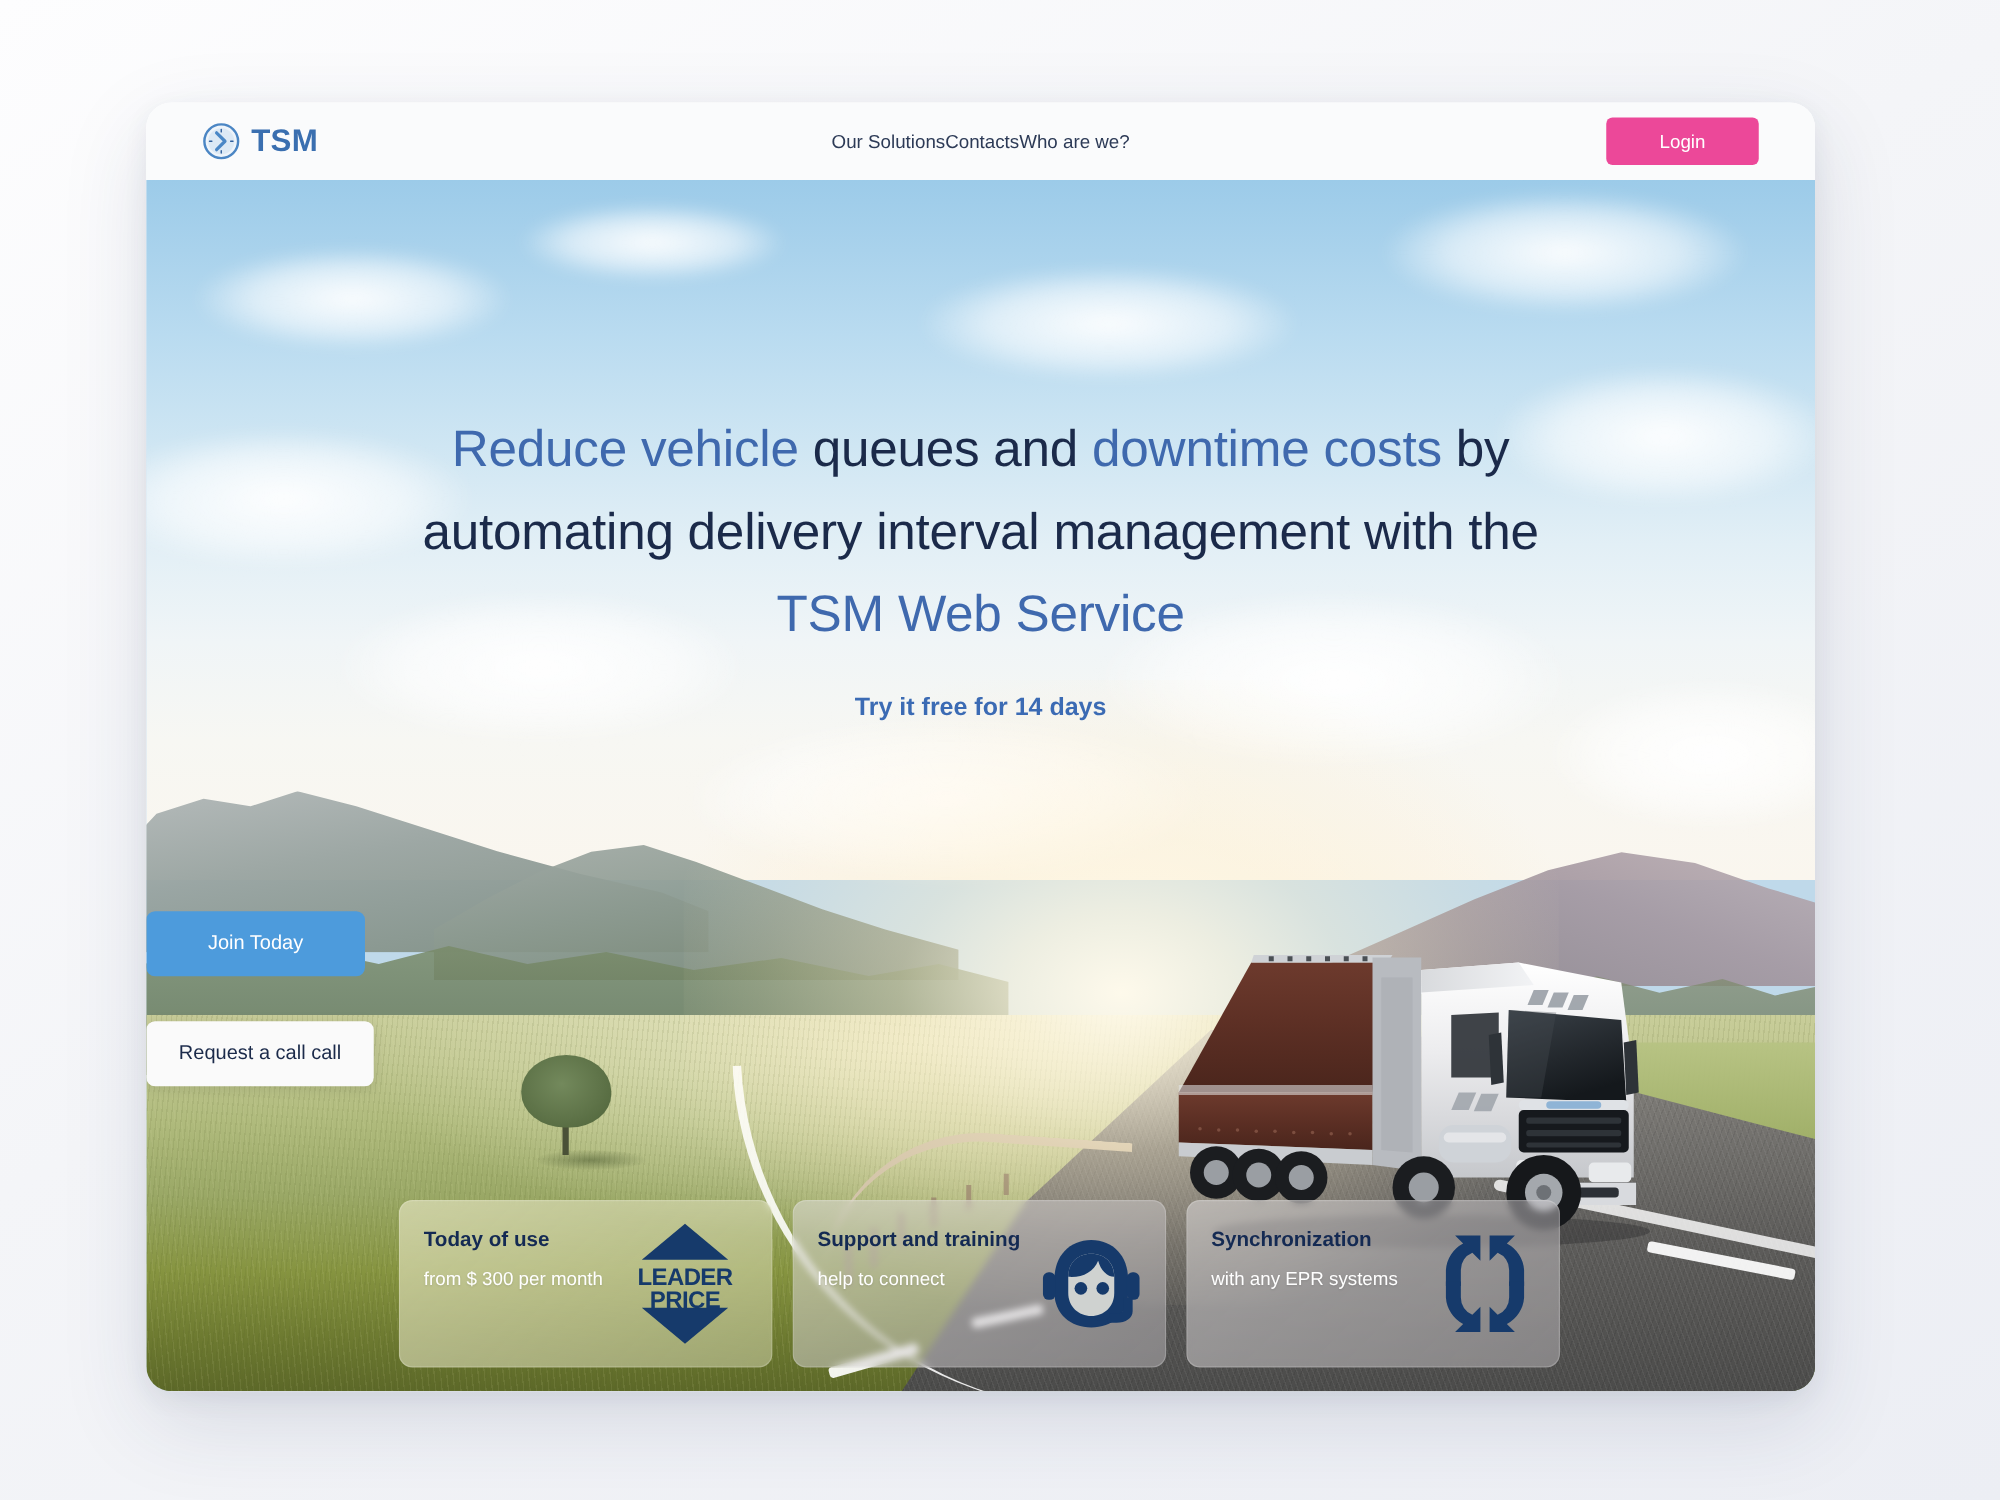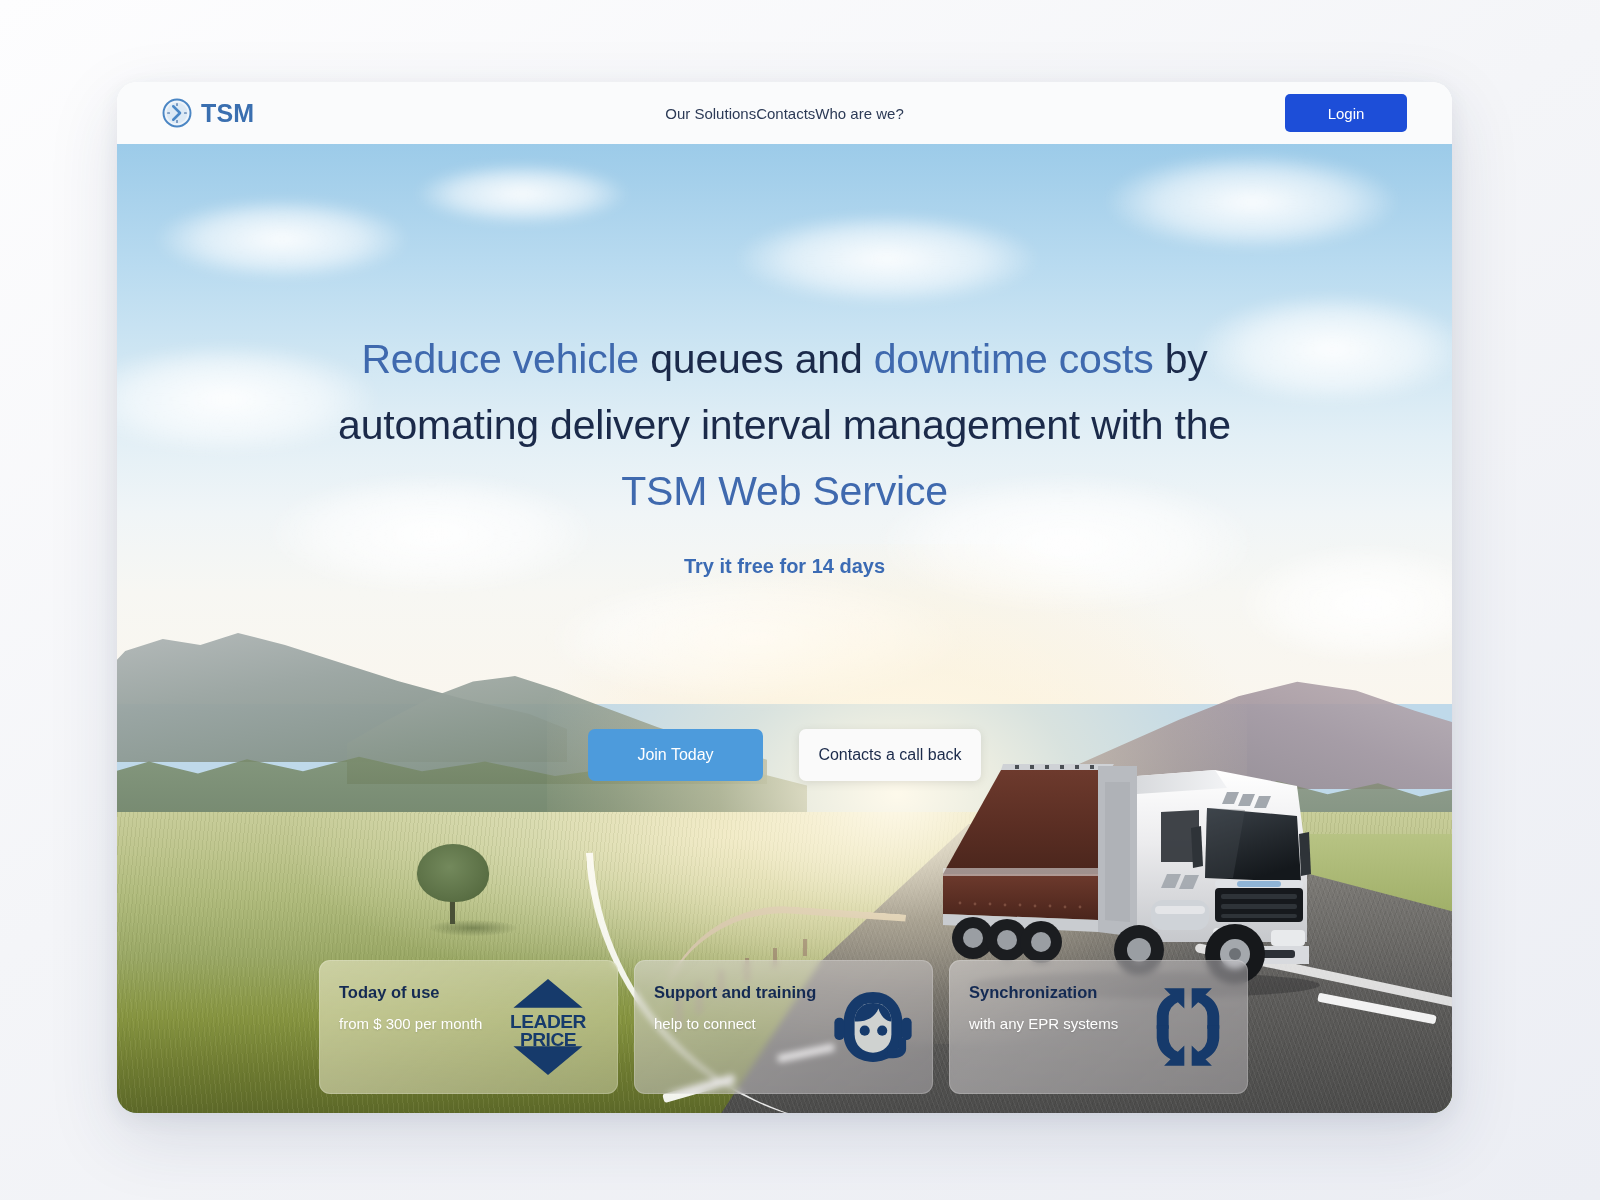--- a/index.html
+++ b/index.html
@@ -71,21 +71,21 @@
     white-space: nowrap;
   }
 
   .login-btn {
     position: absolute;
     right: 45px;
     width: 122px;
     height: 38px;
     border: none;
     border-radius: 5px;
-    background: #1d4ed8;
+    background: #ec4899;
     color: #ffffff;
     font-size: 15px;
     font-family: "Liberation Sans", sans-serif;
     cursor: pointer;
   }
 
   
   .hero {
     position: absolute;
     left: 0;
@@ -331,20 +331,21 @@
 
   .cta-row {
     position: absolute;
     left: 0; right: 0;
     top: 585px;
     display: flex;
     justify-content: center;
     align-items: flex-start;
     gap: 36px;
     z-index: 30;
+    flex-direction: column;
   }
   .btn-join {
     width: 175px; height: 52px;
     border: none; border-radius: 7px;
     background: #4d9bdc;
     color: #fff;
     font-size: 16px;
     font-family: "Liberation Sans", sans-serif;
     cursor: pointer;
   }
@@ -618,21 +619,21 @@
       <h1 class="headline">
         <span class="accent">Reduce vehicle </span><span>queues and </span><span class="accent">downtime costs </span><span>by</span>
         <span style="display:block">automating delivery interval management with the</span>
         <span class="headline-line3">TSM Web Service</span>
       </h1>
       <p class="subhead">Try it free for 14 days</p>
     </div>
 
     <div class="cta-row">
       <button class="btn-join">Join Today</button>
-      <button class="btn-callback">Contacts a call back</button>
+      <button class="btn-callback">Request a call call</button>
     </div>
 
     <div class="features">
 
       <div class="feature-card tint-warm">
         <p class="feature-title">Today of use</p>
         <p class="feature-sub">from $ 300 per month</p>
         <span class="feature-icon price-icon">
           <svg viewBox="0 0 100 108" width="96" height="104">
             <polygon points="50,4 86,34 14,34" fill="#163a6b"></polygon>

